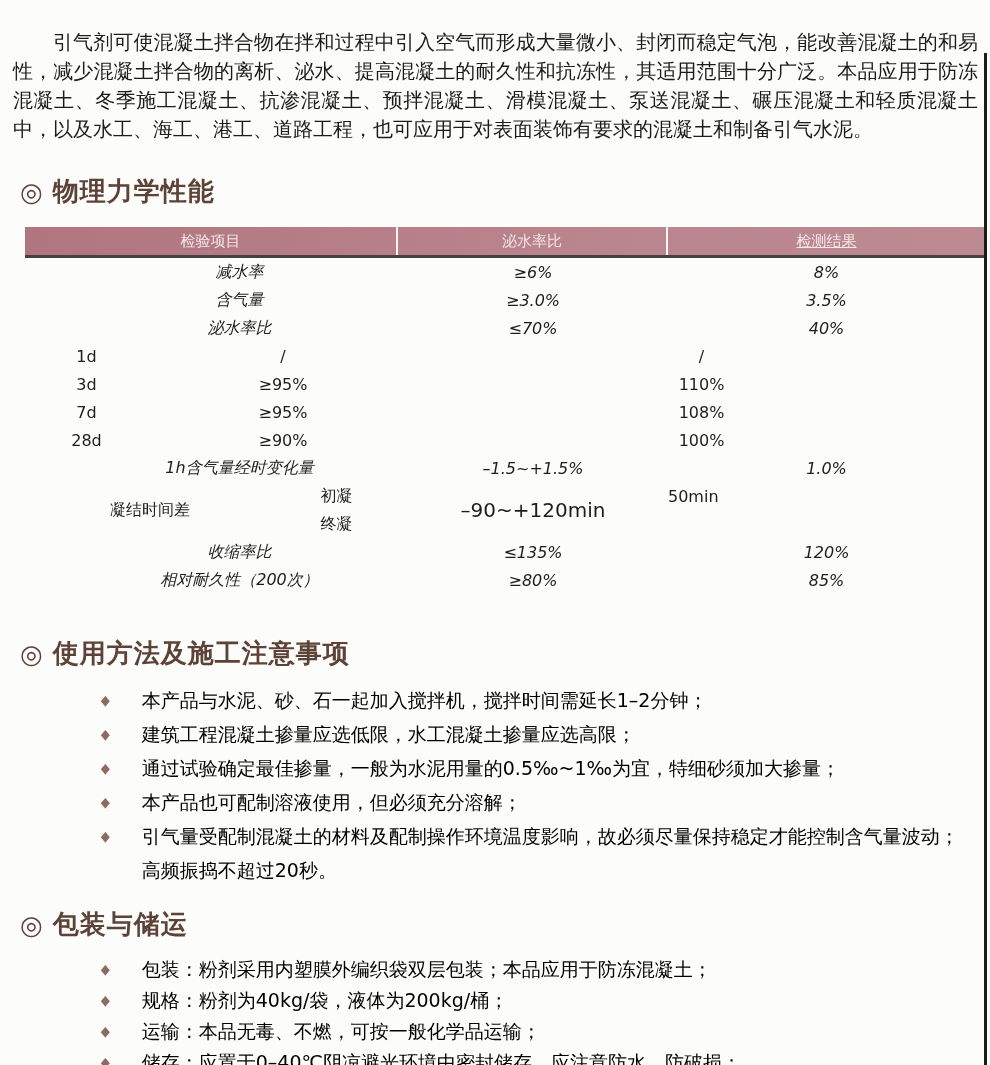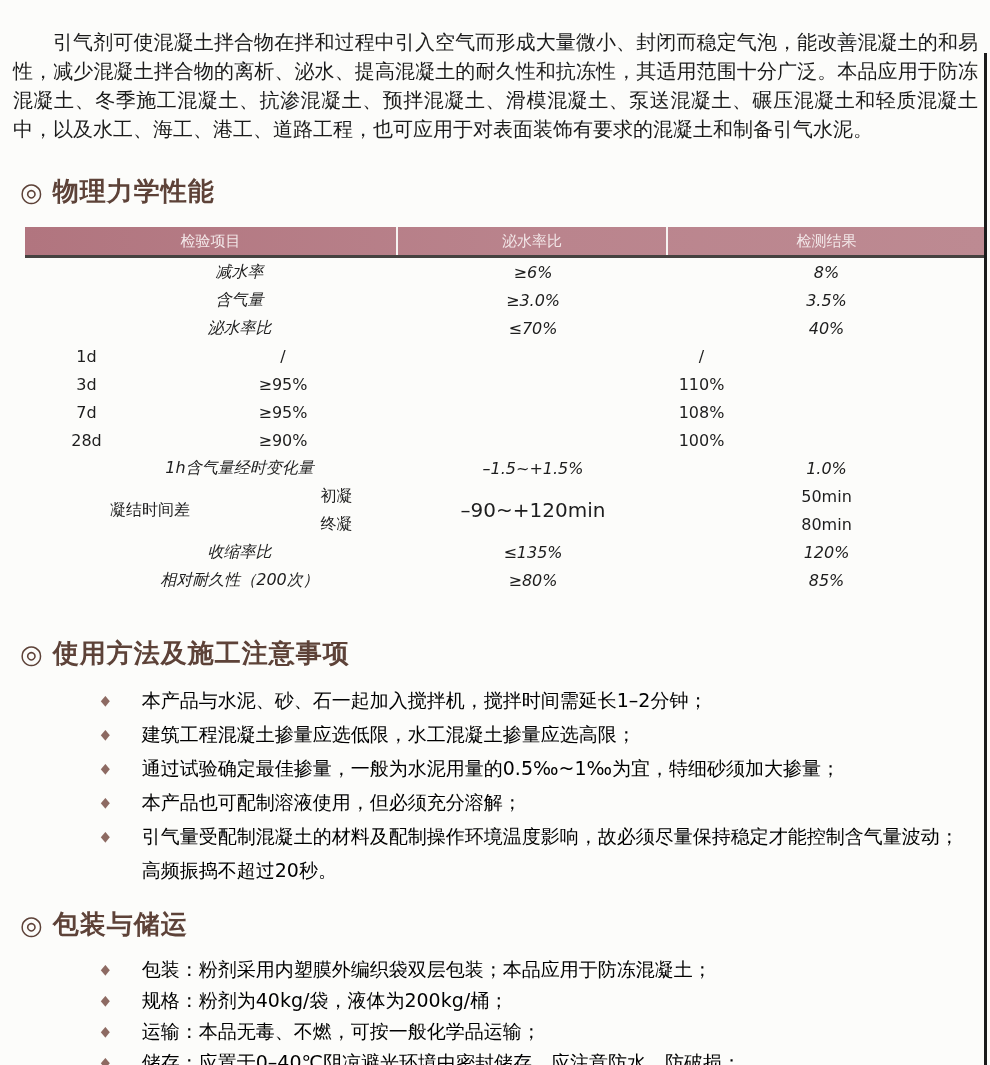--- a/index.html
+++ b/index.html
@@ -29,33 +29,33 @@
   #h-physical{margin-top:30px;}
   #h-usage{margin-top:42px;}
   #h-pack{margin-top:20px;}
 
   
   .tbl{margin:18px 5px 0 25px;width:960px;}
   .thead{display:grid;grid-template-columns:373px 270px 1fr;height:28px;
     background:linear-gradient(90deg,#b1757f 0%,#ba848d 55%,#bd8a92 100%);}
   .th{display:flex;align-items:center;justify-content:center;
     color:#f3e8e9;font-size:15px;border-right:2px solid #f6f3f1;}
-  .th:last-child{border-right:none;}
+  .th:last-child{border-right:none;text-decoration:underline;}
   .hline{height:3px;background:#454240;}
   .tr{display:grid;grid-template-columns:373px 270px 1fr;height:28px;font-style:italic;}
   .td{display:flex;align-items:center;justify-content:center;font-size:16px;}
   .c1full{padding-left:56px;}
   .trgroup{display:flex;}
   .gmain{width:250px;display:flex;align-items:center;justify-content:center;font-size:16px;}
   .gsubstack{width:123px;display:flex;flex-direction:column;}
   .gsub{height:28px;display:flex;align-items:center;justify-content:center;font-size:16px;}
   .grows{flex:1;display:flex;flex-direction:column;}
   .grow{display:grid;grid-template-columns:123px 270px 1fr;height:28px;}
   .sharedreq{width:270px;display:flex;align-items:center;justify-content:center;font-size:20px;}
-  .c3stack{flex:1;display:flex;flex-direction:column;align-items:center;}
+  .c3stack{flex:1;display:flex;flex-direction:row;}
   .c3cell{height:28px;display:flex;align-items:center;justify-content:center;font-size:16px;}
 
   
   .blist{margin:12px 30px 0 100px;}
   .bitem{display:flex;align-items:flex-start;margin-bottom:0;}
   .blist.usage .bitem{line-height:34px;}
   .blist.pack .bitem{line-height:31px;}
   .dia{flex:0 0 auto;color:#8d6a62;font-size:14px;margin-right:31px;transform:scaleX(.85);}
   .btext{font-size:19px;color:#000000;}
 
@@ -128,21 +128,20 @@
         </div>
         <div class="trgroup">
           <div class="gmain">凝结时间差</div>
           <div class="gsubstack">
             <div class="gsub">初凝</div>
             <div class="gsub">终凝</div>
           </div>
           <div class="sharedreq">–90~+120min</div>
           <div class="c3stack">
             <div class="c3cell">50min</div>
-            <div class="c3cell">80min</div>
           </div>
         </div>
         <div class="tr">
           <div class="td c1full">收缩率比</div>
           <div class="td">≤135%</div>
           <div class="td">120%</div>
         </div>
         <div class="tr">
           <div class="td c1full">相对耐久性（200次）</div>
           <div class="td">≥80%</div>

